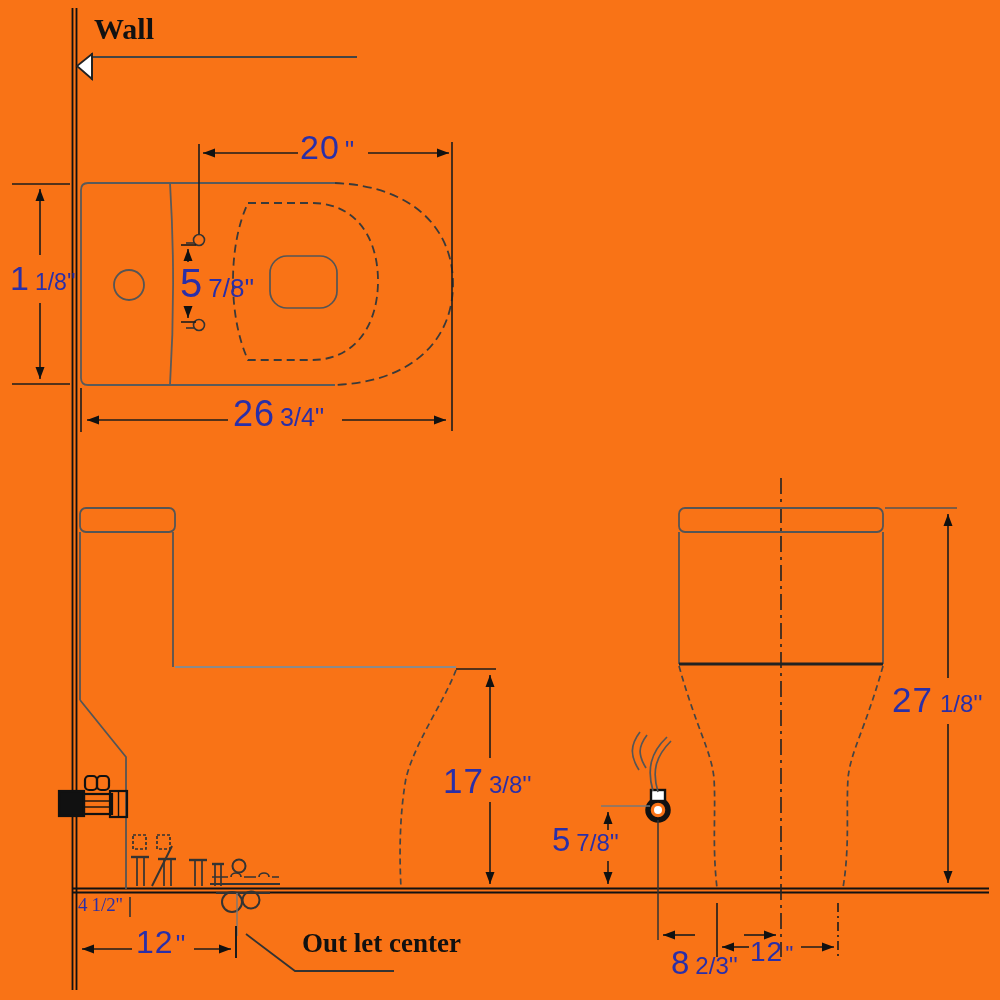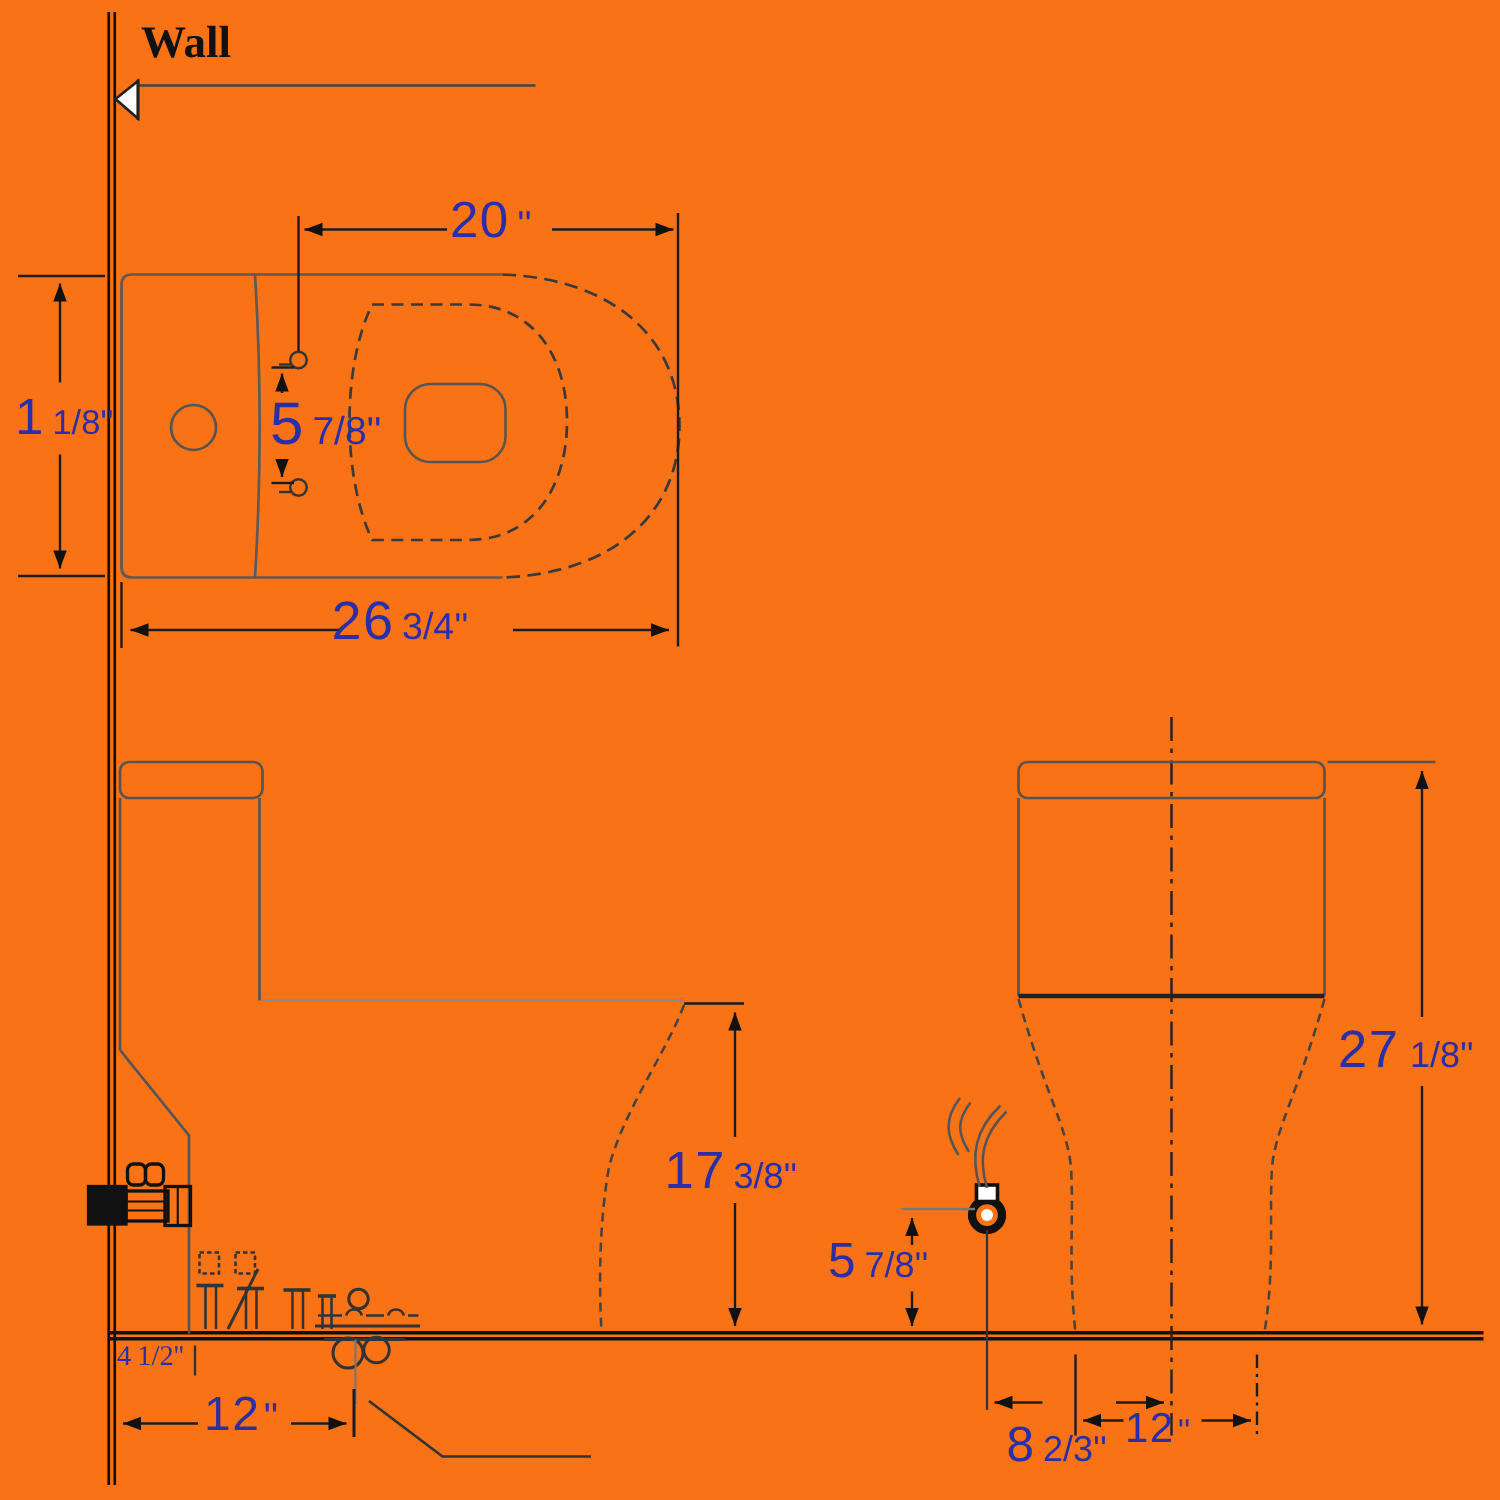--- a/index.html
+++ b/index.html
@@ -198,28 +198,29 @@
 </svg>
 
 <span class="lbl serif s-wall" style="left:94px;top:14px;">Wall</span>
 
 <span class="lbl dim d18" style="left:300px;top:130px;"><span class="big">20</span><span class="frac">''</span></span>
 
 <span class="lbl dim d14" style="left:10px;top:261px;"><span class="big">1</span><span class="frac">1/8''</span></span>
 
 <span class="lbl dim d5t" style="left:180px;top:263px;"><span class="big">5</span><span class="frac">7/8''</span></span>
 
-<span class="lbl dim d26" style="left:221px;top:396px;"><span class="big">26</span><span class="frac">3/4''</span></span>
+<span class="lbl dim d26" style="left:233px;top:396px;"><span class="big">26</span><span class="frac">3/4''</span></span>
 
 <span class="lbl dim d15" style="left:443px;top:763px;"><span class="big">17</span><span class="frac">3/8''</span></span>
 
 <span class="lbl dim d45" style="left:78px;top:895px;font-family:Liberation Serif, serif;"><span class="big">4</span><span class="frac">1/2''</span></span>
 
 <span class="lbl dim d12s" style="left:136px;top:926px;"><span class="big">12</span><span class="frac">''</span></span>
 
+<span class="lbl serif s-outlet" style="left:302px;top:930px;">Out let center</span>
 
 <span class="lbl dim d27" style="left:892px;top:682px;"><span class="big">27</span><span class="frac">1/8''</span></span>
 
 <span class="lbl dim d5f" style="left:552px;top:823px;"><span class="big">5</span><span class="frac">7/8''</span></span>
 
 <span class="lbl dim d8" style="left:671px;top:946px;"><span class="big">8</span><span class="frac">2/3''</span></span>
 
 <span class="lbl dim d12f" style="left:750px;top:938px;"><span class="big">12</span><span class="frac">''</span></span>
 
 </div>

